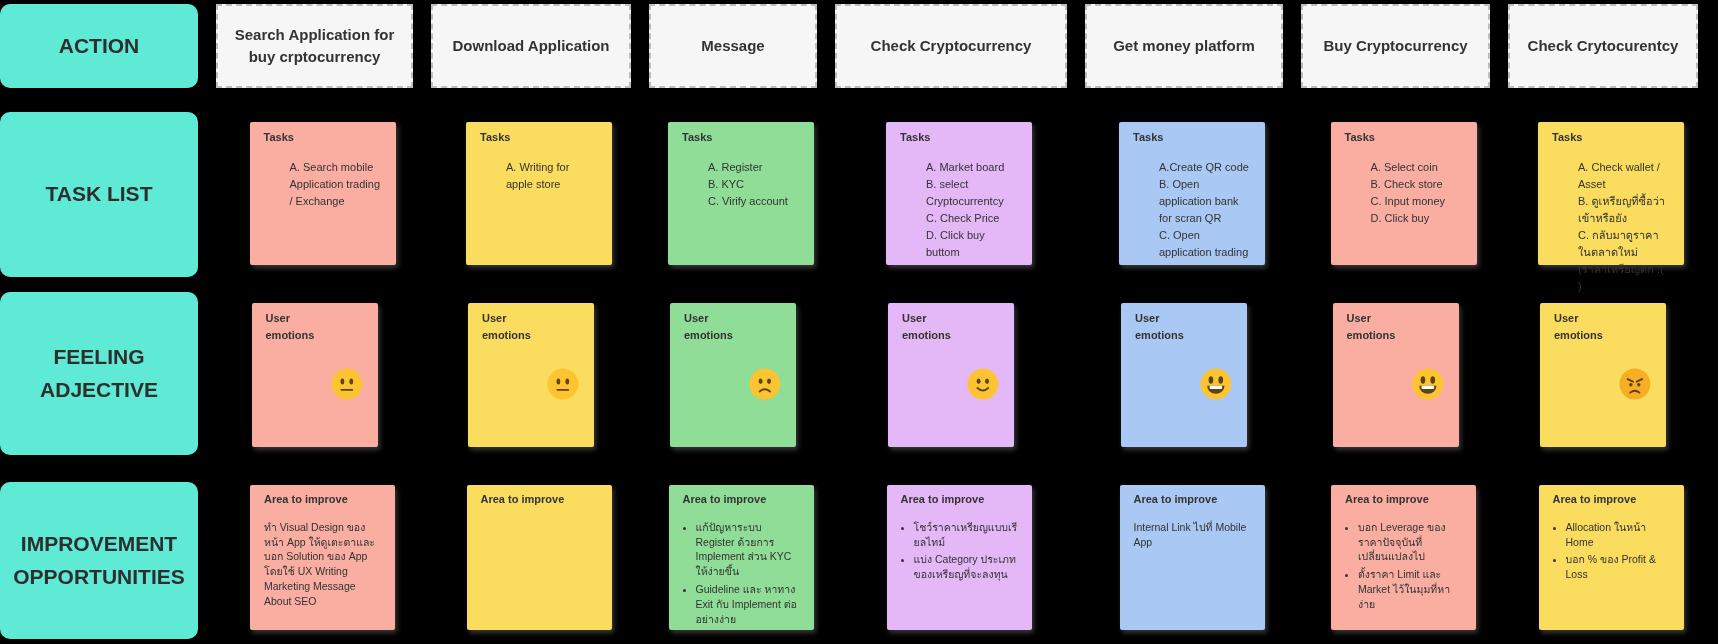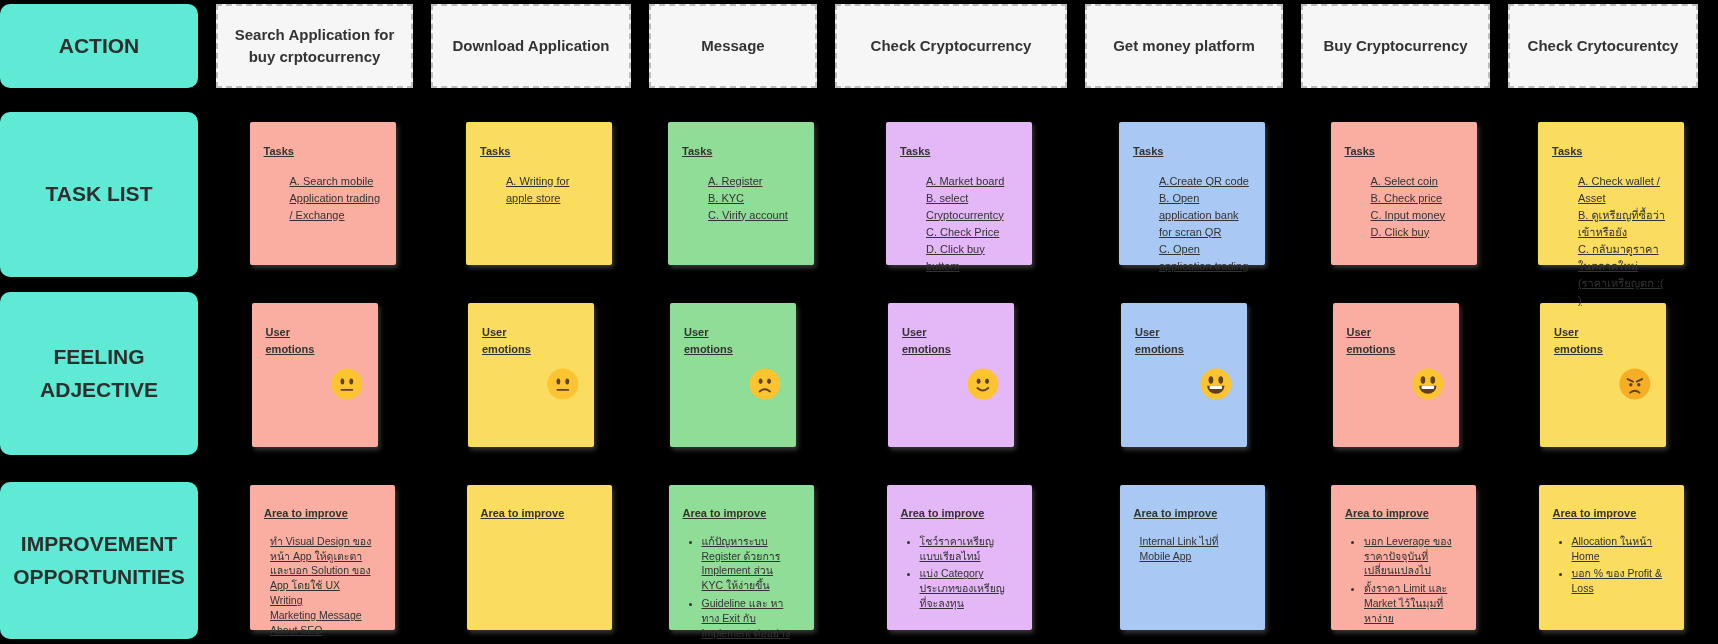--- a/index.html
+++ b/index.html
@@ -11,34 +11,34 @@
          grid-template-columns:198px 197px 200px 168px 232px 198px 189px 190px;
          grid-template-rows:84px 24px 165px 15px 163px 27px 157px;
          column-gap:18px;}
   .row-label{background:#5eead4;border-radius:10px;display:flex;align-items:center;
              justify-content:center;text-align:center;font-weight:bold;font-size:21px;
              color:#2e2e2e;line-height:1.55;padding:0 22px;box-sizing:border-box;}
   .action-card{background:#F6F6F6;border:2px dashed #BDBDBD;box-sizing:border-box;
                display:flex;align-items:center;justify-content:center;text-align:center;
                font-weight:bold;font-size:15px;color:#333;line-height:1.45;padding:6px 12px;}
   .cell{display:flex;justify-content:center;align-items:flex-start;}
-  .note{box-sizing:border-box;color:#333;padding:21px 14px;border-radius:2px;
-        box-shadow:2px 3px 5px rgba(125,125,125,.45);font-size:11px;line-height:1.5;text-decoration:underline;}
+  .note{box-sizing:border-box;color:#333;padding:7px 14px;border-radius:2px;
+        box-shadow:2px 3px 5px rgba(125,125,125,.45);font-size:11px;line-height:1.5;}
   .note-title{font-weight:bold;font-size:11px;}
   .tasks-note{width:146px;height:143px;margin-top:10px;transform:translateX(8px);}
   .tasks-note .note-title{margin-bottom:13px;}
   .task-lines{line-height:1.55;margin-left:26px;}
   .emotion-note{width:126px;height:144px;margin-top:11px;display:flex;
                 flex-direction:row;align-items:center;}
   .emotion-note .note-title{align-self:flex-start;}
   .emoji{width:40px;height:40px;margin-top:17px;}
   .improve-note{width:145px;height:145px;margin-top:3px;transform:translateX(8px);
                 font-size:10.5px;line-height:1.42;}
   .improve-note .note-title{margin-bottom:12px;}
-  .improve-list{margin:6px;padding-left:13px;}
+  .improve-list{margin:0;padding-left:13px;}
   .improve-list li{margin-bottom:3px;}
   .improve-list[data-style="plain"]{list-style:none;padding-left:0;}
   .improve-list[data-style="plain"] li{margin-bottom:0;}
   .defs{position:absolute;width:0;height:0;overflow:hidden;}
 </style>
 </head>
 <body>
 
 <svg class="defs" xmlns="http://www.w3.org/2000/svg">
   <symbol id="neutral-face" viewBox="0 0 72 72">
@@ -158,21 +158,21 @@
           <div>B. Open application bank for scran QR</div>
           <div>C. Open application trading</div>
         </div>
   </div>
     </div>
   <div class="cell" style="grid-area:3/7">
       <div class="note tasks-note" style="background-color: rgb(249, 174, 161);">
     <div class="note-title">Tasks</div>
     <div class="task-lines">
           <div>A. Select coin</div>
-          <div>B. Check price</div>
+          <div>B. Check store</div>
           <div>C. Input money</div>
           <div>D. Click buy</div>
         </div>
   </div>
     </div>
   <div class="cell" style="grid-area:3/8">
       <div class="note tasks-note" style="background-color: rgb(250, 220, 95);">
     <div class="note-title">Tasks</div>
     <div class="task-lines">
           <div>A. Check wallet / Asset</div>

